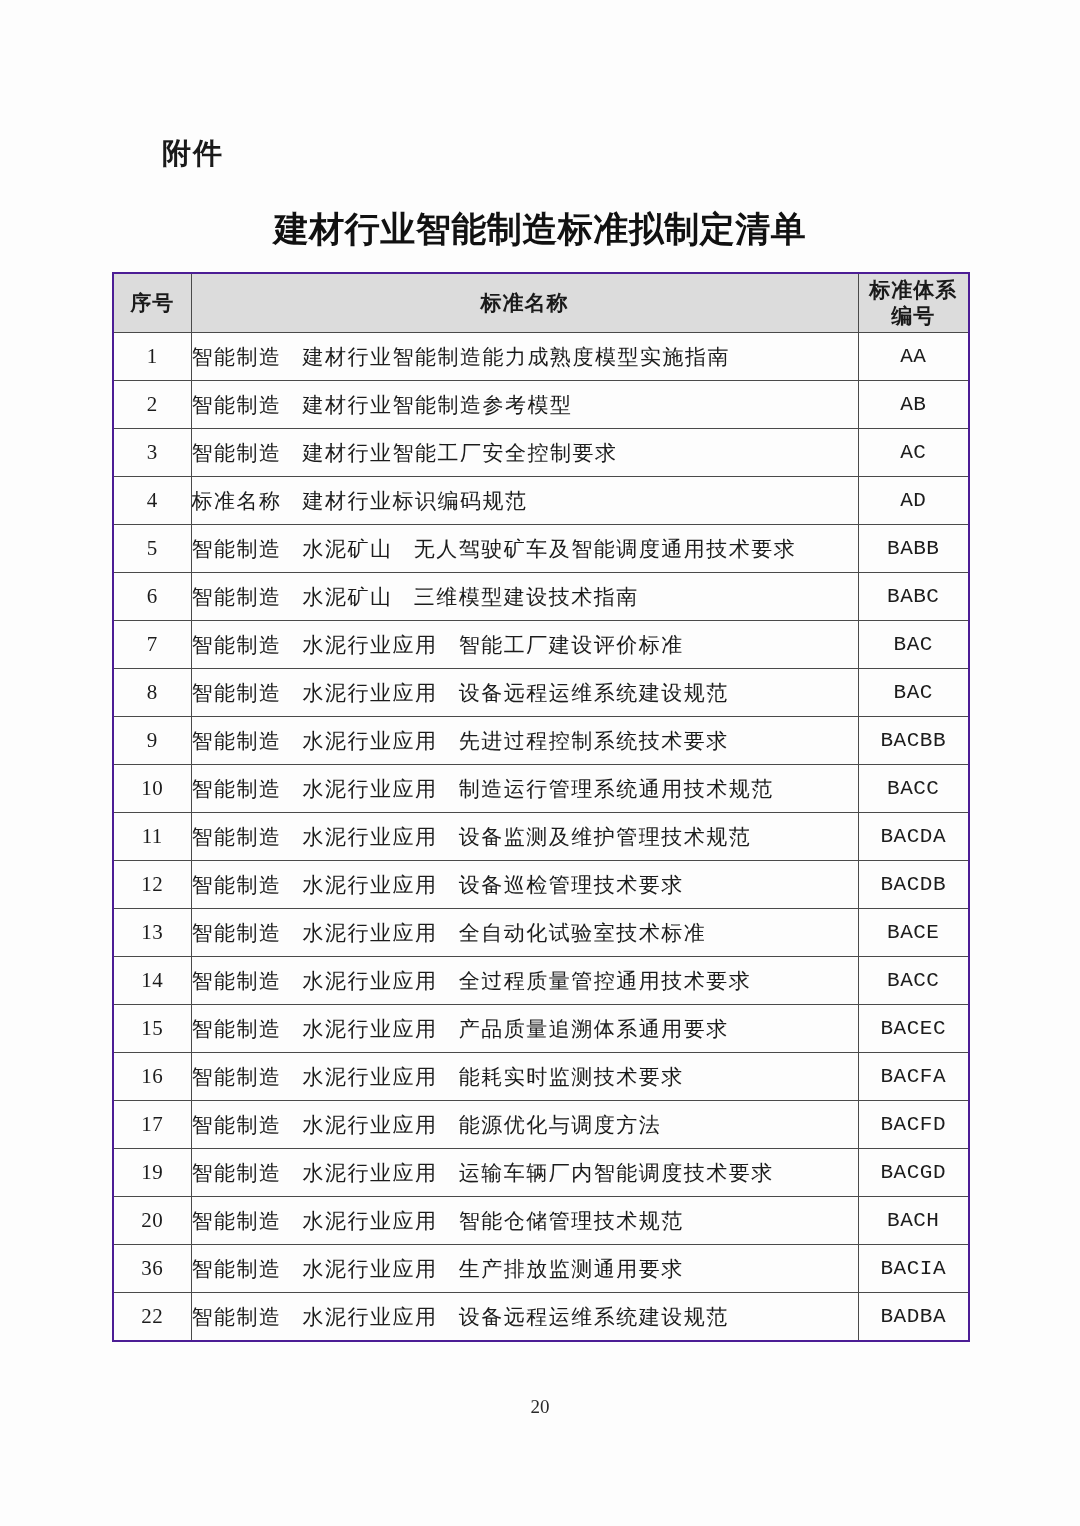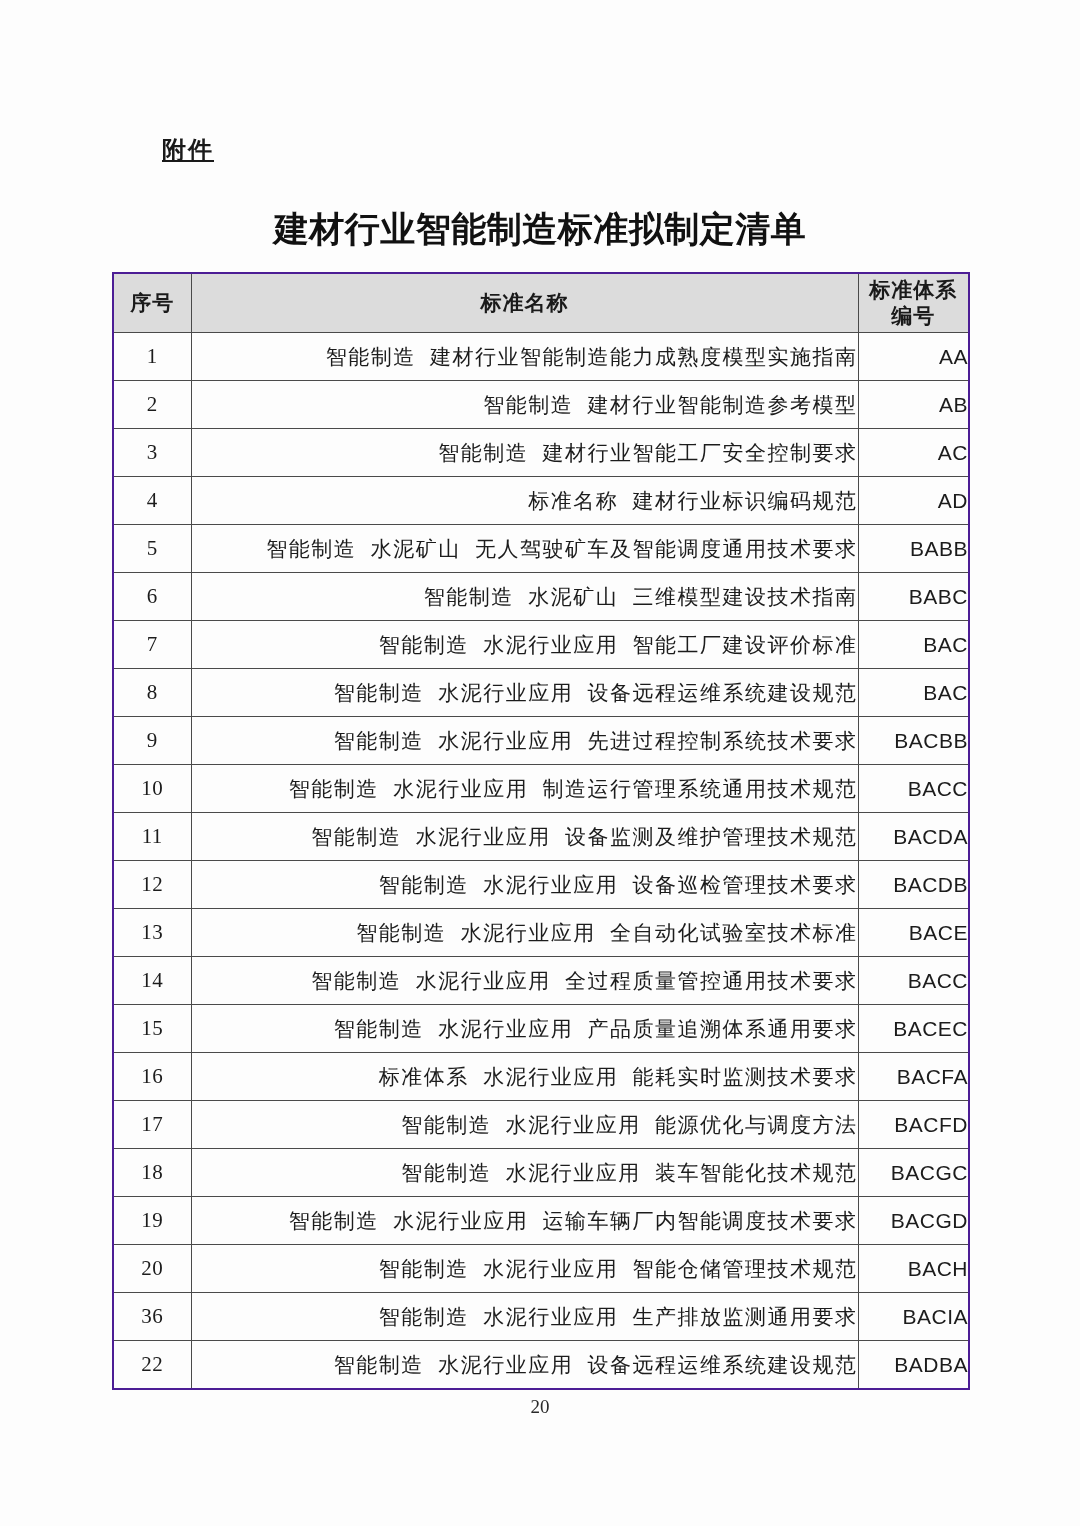--- a/index.html
+++ b/index.html
@@ -13,25 +13,24 @@
     height: 1526px;
     background: #fdfdfd;
     font-family: "Liberation Sans", sans-serif;
     color: #1c1c1c;
     overflow: hidden;
   }
   .attachment-label {
     position: absolute;
     left: 162px;
     top: 134px;
-    font-size: 24px;
+    font-size: 29px;
     font-weight: 600;
     letter-spacing: 2px;
     color: #1a1a1a;
-    text-decoration: underline;
   }
   .doc-title {
     position: absolute;
     left: 0;
     top: 206px;
     width: 100%;
     text-align: center;
     font-size: 35px;
     font-weight: 700;
     letter-spacing: 0.5px;
@@ -72,30 +71,30 @@
     vertical-align: middle;
     font-size: 21px;
     color: #1c1c1c;
   }
   td.col-no {
     text-align: center;
     font-family: "Liberation Serif", serif;
     letter-spacing: 0.5px;
   }
   td.col-name {
-    text-align: right;
+    text-align: left;
     padding-left: 14px;
     padding-right: 6px;
-    font-family: Liberation Sans, sans-serif;
+    font-family: Liberation Mono, monospace;
     letter-spacing: 1.5px;
     word-spacing: 7px;
   }
   td.col-code {
-    text-align: right;
-    font-family: Liberation Sans, sans-serif;
+    text-align: center;
+    font-family: Liberation Mono, monospace;
     letter-spacing: 0.5px;
   }
   .page-number {
     position: absolute;
     left: 0;
     top: 1396px;
     width: 100%;
     text-align: center;
     font-family: "Liberation Serif", serif;
     font-size: 19px;
@@ -202,34 +201,29 @@
     <td class="col-name">智能制造 水泥行业应用 全过程质量管控通用技术要求</td>
     <td class="col-code">BACC</td>
   </tr>
         <tr>
     <td class="col-no">15</td>
     <td class="col-name">智能制造 水泥行业应用 产品质量追溯体系通用要求</td>
     <td class="col-code">BACEC</td>
   </tr>
         <tr>
     <td class="col-no">16</td>
-    <td class="col-name">标准体系 水泥行业应用 能耗实时监测技术要求</td>
+    <td class="col-name">智能制造 水泥行业应用 能耗实时监测技术要求</td>
     <td class="col-code">BACFA</td>
   </tr>
         <tr>
     <td class="col-no">17</td>
     <td class="col-name">智能制造 水泥行业应用 能源优化与调度方法</td>
     <td class="col-code">BACFD</td>
   </tr>
         <tr>
-    <td class="col-no">18</td>
-    <td class="col-name">智能制造 水泥行业应用 装车智能化技术规范</td>
-    <td class="col-code">BACGC</td>
-  </tr>
-        <tr>
     <td class="col-no">19</td>
     <td class="col-name">智能制造 水泥行业应用 运输车辆厂内智能调度技术要求</td>
     <td class="col-code">BACGD</td>
   </tr>
         <tr>
     <td class="col-no">20</td>
     <td class="col-name">智能制造 水泥行业应用 智能仓储管理技术规范</td>
     <td class="col-code">BACH</td>
   </tr>
         <tr>

